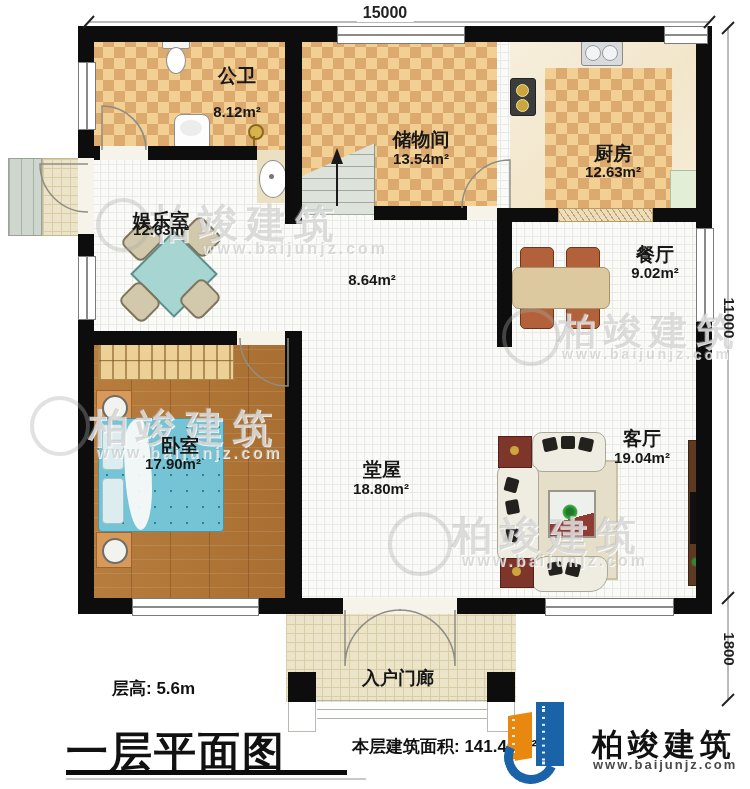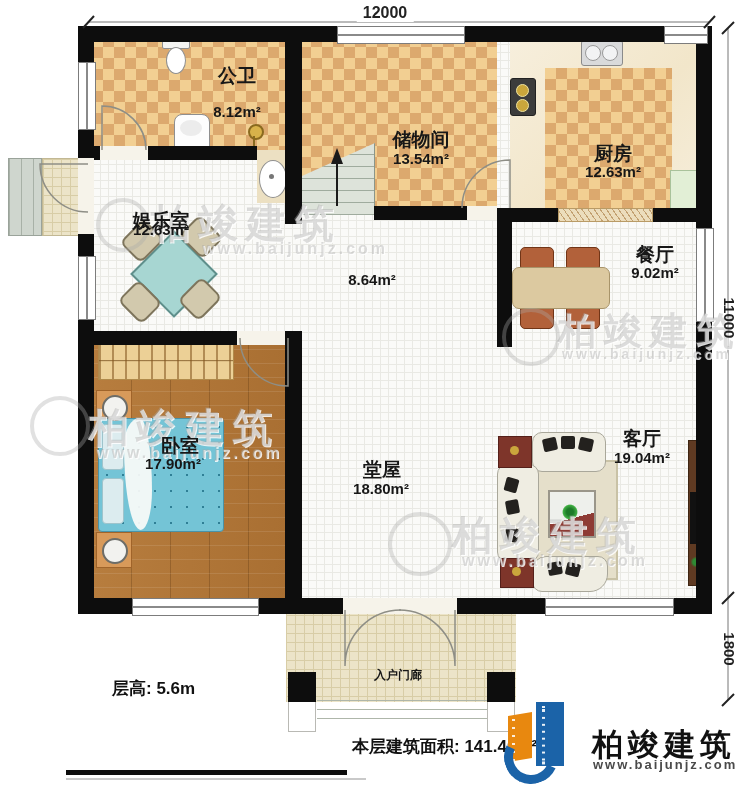--- a/index.html
+++ b/index.html
@@ -216,27 +216,28 @@
   <div class="label rarea" style="left:161px;top:222px;">12.63m²</div>
   <div class="label rarea" style="left:372px;top:272px;">8.64m²</div>
   <div class="label rname" style="left:655px;top:245px;">餐厅</div>
   <div class="label rarea" style="left:655px;top:265px;">9.02m²</div>
   <div class="label rname" style="left:180px;top:436px;">卧室</div>
   <div class="label rarea" style="left:173px;top:456px;">17.90m²</div>
   <div class="label rname" style="left:382px;top:460px;">堂屋</div>
   <div class="label rarea" style="left:381px;top:481px;">18.80m²</div>
   <div class="label rname" style="left:642px;top:429px;">客厅</div>
   <div class="label rarea" style="left:642px;top:450px;">19.04m²</div>
-  <div class="label rname" style="left:398px;top:669px;font-size:12px;">入户门廊</div>
-
-  <div class="dimtext" style="left:385px;top:4px;transform:translateX(-50%);background:#fff;padding:0 6px;">12000</div>
+  <div class="label rname" style="left:398px;top:669px;font-size:18px;">入户门廊</div>
+
+  <div class="dimtext" style="left:385px;top:4px;transform:translateX(-50%);background:#fff;padding:0 6px;">15000</div>
   <div class="dimtext rot" style="left:729px;top:318px;font-size:15px;">11000</div>
   <div class="dimtext rot" style="left:729px;top:649px;font-size:15px;">1800</div>
 
   <div class="stattext" style="left:112px;top:677px;">层高: 5.6m</div>
+  <div class="stattext" style="left:66px;top:724px;font-size:42px;letter-spacing:2px;">一层平面图</div>
   <div class="abs" style="left:66px;top:770px;width:281px;height:5px;background:#0d0d0d;z-index:70;"></div>
   <div class="abs" style="left:66px;top:778px;width:300px;height:2px;background:#c9c9c9;z-index:70;"></div>
   <div class="stattext" style="left:352px;top:735px;">本层建筑面积: 141.40m²</div>
 
   <div class="abs" style="left:506px;top:700px;width:80px;height:84px;z-index:70;">
     <div class="abs" style="left:2px;top:14px;width:24px;height:46px;background:#e8880f;transform:skewY(-10deg);background-image:repeating-linear-gradient(0deg,rgba(255,255,255,0.85) 0 2px,transparent 2px 8px);background-size:3px 100%;background-repeat:repeat-y;background-position:4px 0;"></div>
     <div class="abs" style="left:30px;top:2px;width:28px;height:64px;background:#1b63a8;background-image:repeating-linear-gradient(0deg,rgba(255,255,255,0.9) 0 2px,transparent 2px 7px);background-size:3px 82%;background-repeat:repeat-y;background-position:6px 6px;"></div>
     <div class="abs" style="left:-2px;top:30px;width:54px;height:54px;border:9px solid transparent;border-left-color:#1b63a8;border-bottom-color:#1b63a8;border-radius:50%;transform:rotate(-20deg);"></div>
   </div>
   <div class="stattext" style="left:592px;top:724px;font-size:31px;letter-spacing:5px;">柏竣建筑</div>

